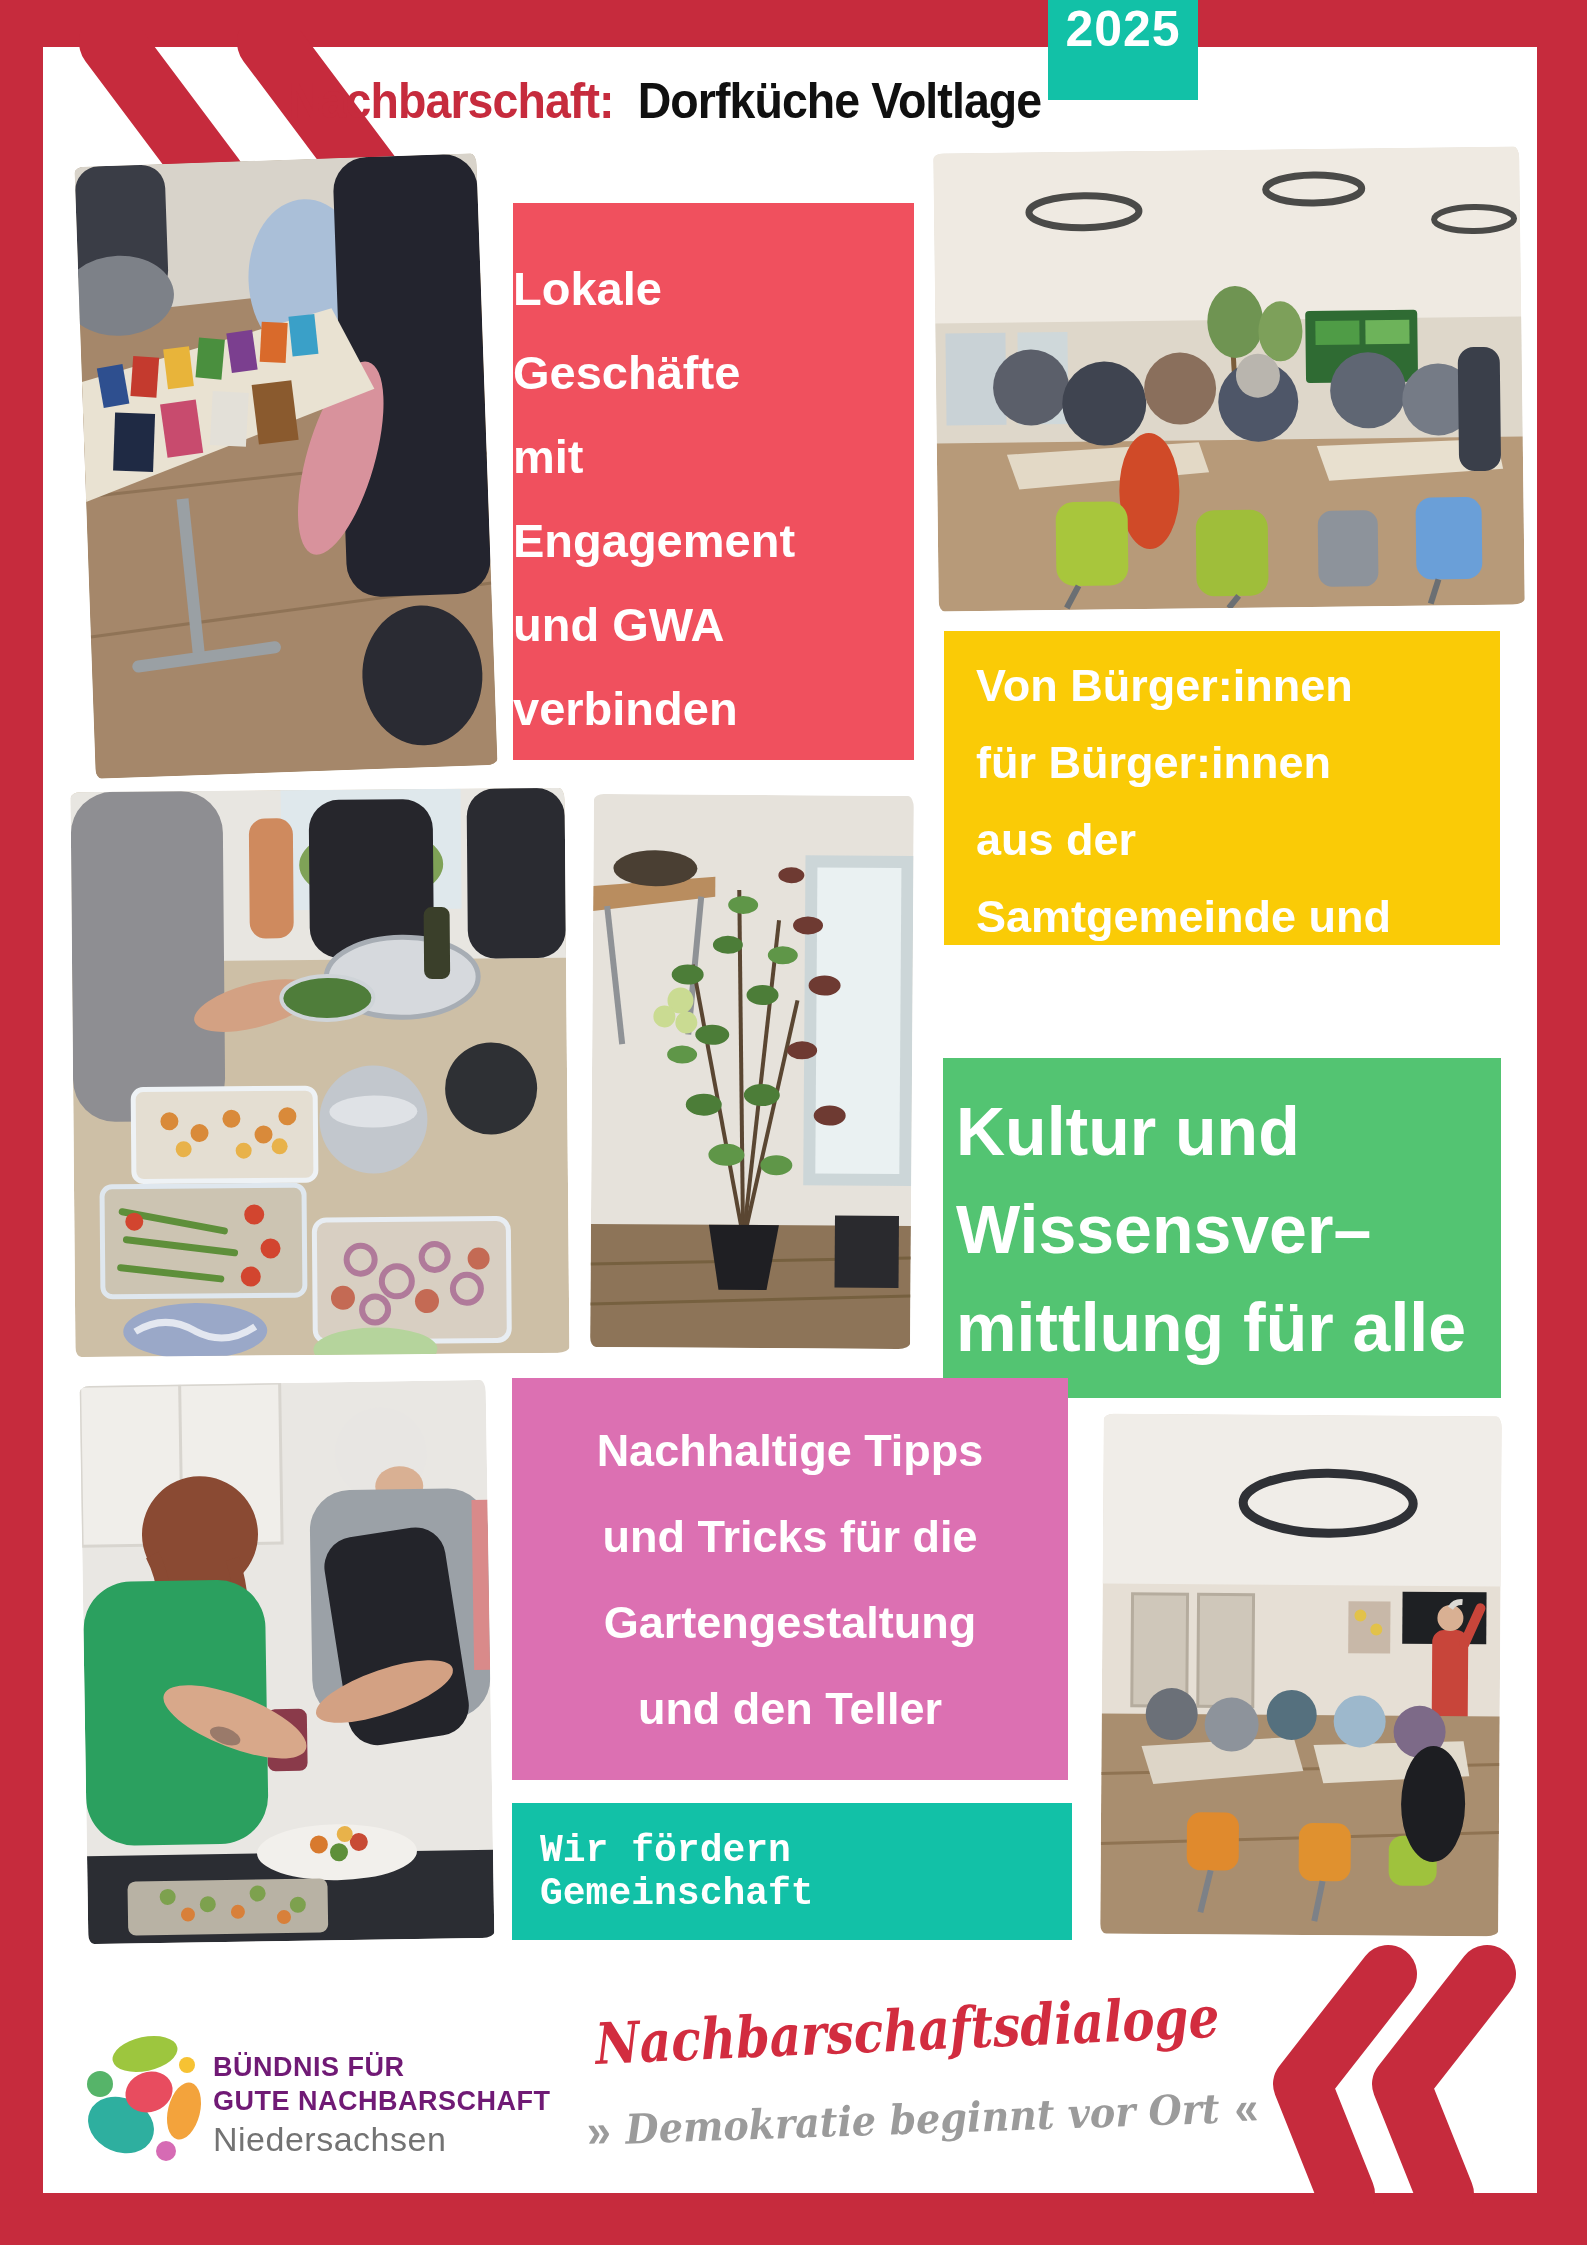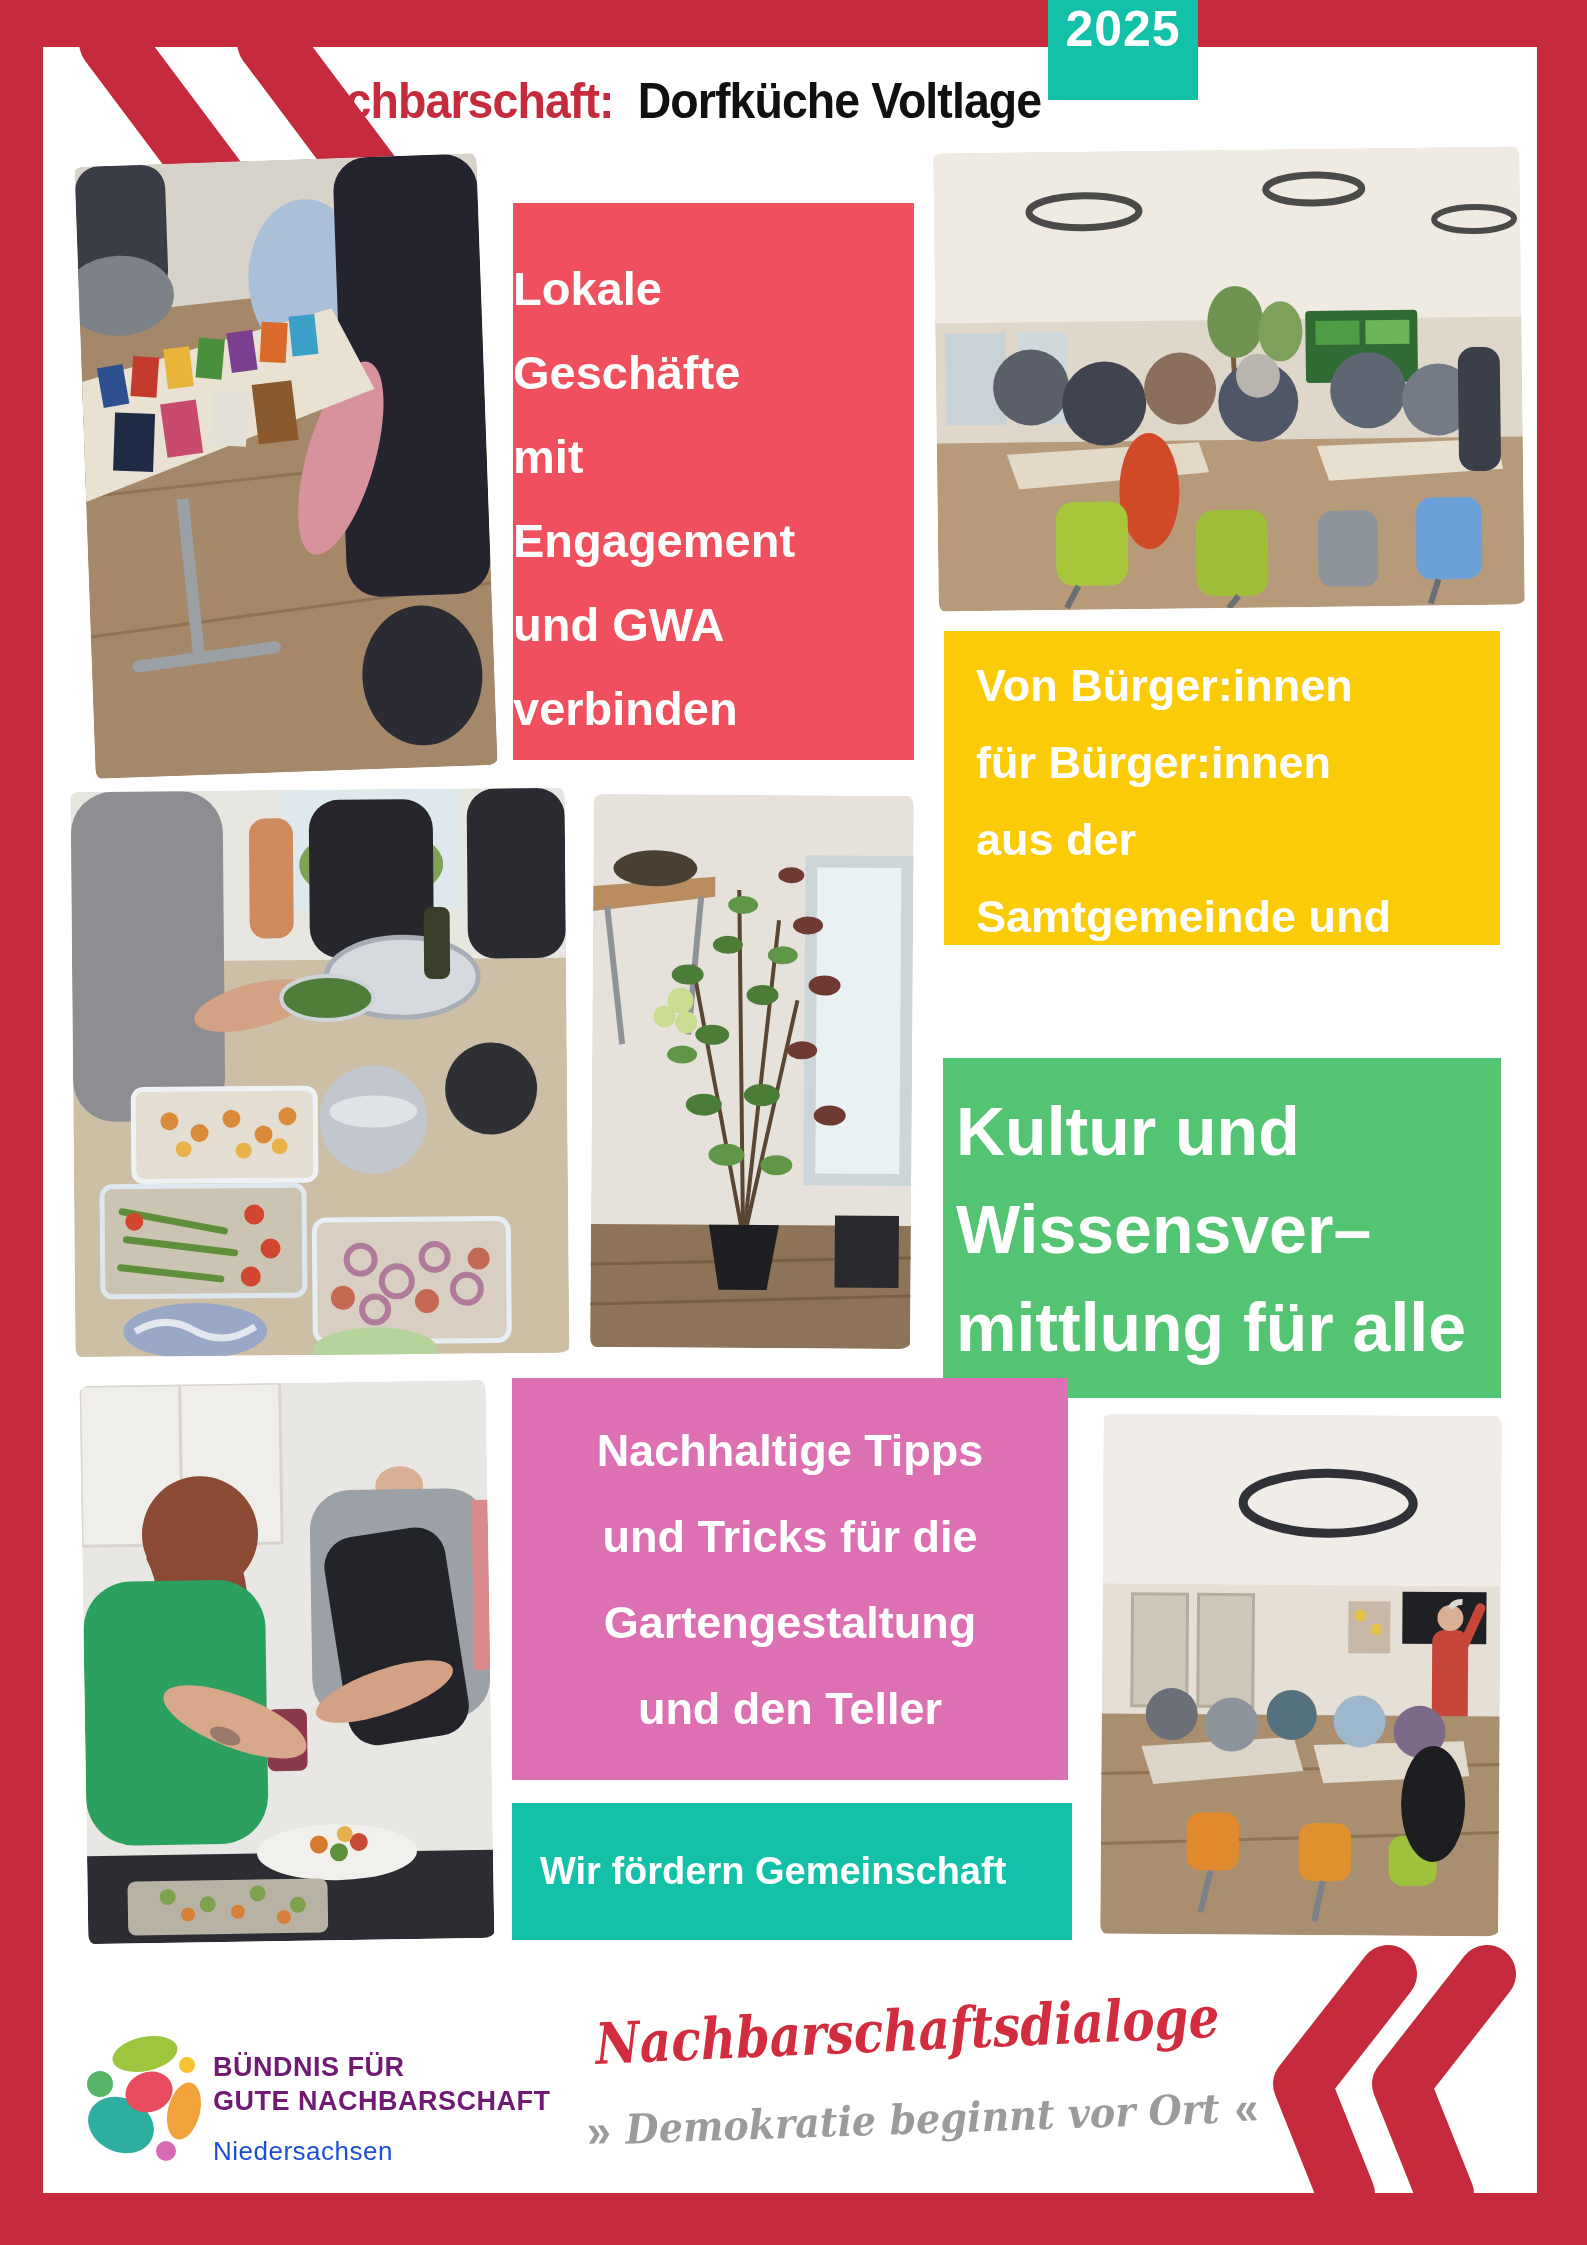--- a/index.html
+++ b/index.html
@@ -54,27 +54,27 @@
   .block span{display:block;}
   #block-red{left:513px;top:203px;width:401px;height:557px;background:var(--block-red);
     font-size:47px;line-height:84px;padding-top:44px;box-sizing:border-box;}
   #block-yellow{left:944px;top:631px;width:556px;height:314px;background:var(--block-yellow);
     font-size:45px;line-height:77px;padding:16px 26px 0 32px;box-sizing:border-box;}
   #block-green{left:943px;top:1058px;width:558px;height:340px;background:var(--block-green);
     font-size:68px;line-height:98px;padding:24px 20px 0 13px;box-sizing:border-box;}
   #block-pink{left:512px;top:1378px;width:556px;height:402px;background:var(--block-pink);
     text-align:center;font-size:45px;line-height:86px;padding-top:30px;box-sizing:border-box;}
   #block-teal{left:512px;top:1803px;width:560px;height:137px;background:var(--teal);
-    display:flex;align-items:center;padding-left:28px;box-sizing:border-box;font-size:38px;}
+    display:flex;align-items:center;padding-left:28px;box-sizing:border-box;font-size:38px;font-family:Liberation Mono, monospace;}
 
   
   #logo-mark{position:absolute;left:83px;top:2032px;width:125px;height:130px;}
   #logo-text{position:absolute;left:213px;top:2050px;line-height:34px;}
   #logo-text .l1,#logo-text .l2{font-weight:700;font-size:27px;color:#701a75;letter-spacing:.5px;}
-  #logo-text .l3{font-size:26px;color:#1d4ed8;letter-spacing:.5px;margin-top:16px;}
+  #logo-text .l3{font-size:34px;color:#737373;letter-spacing:.5px;margin-top:4px;}
 
   #script-title{position:absolute;left:594px;top:2010px;white-space:nowrap;color:var(--script-red);
     font-family:"DejaVu Serif",serif;font-style:italic;font-weight:700;font-size:57px;
     transform:rotate(-2.5deg) scaleX(.85);transform-origin:left top;}
   #script-sub{position:absolute;left:586px;top:2104px;white-space:nowrap;color:var(--script-gray);
     display:flex;gap:16px;align-items:center;
     transform:rotate(-2deg) scaleX(.93);transform-origin:left top;}
   #script-sub .mark{font-weight:700;font-size:46px;}
   #script-sub .txt{font-family:"DejaVu Serif",serif;font-style:italic;font-weight:700;font-size:41px;}
 </style>

